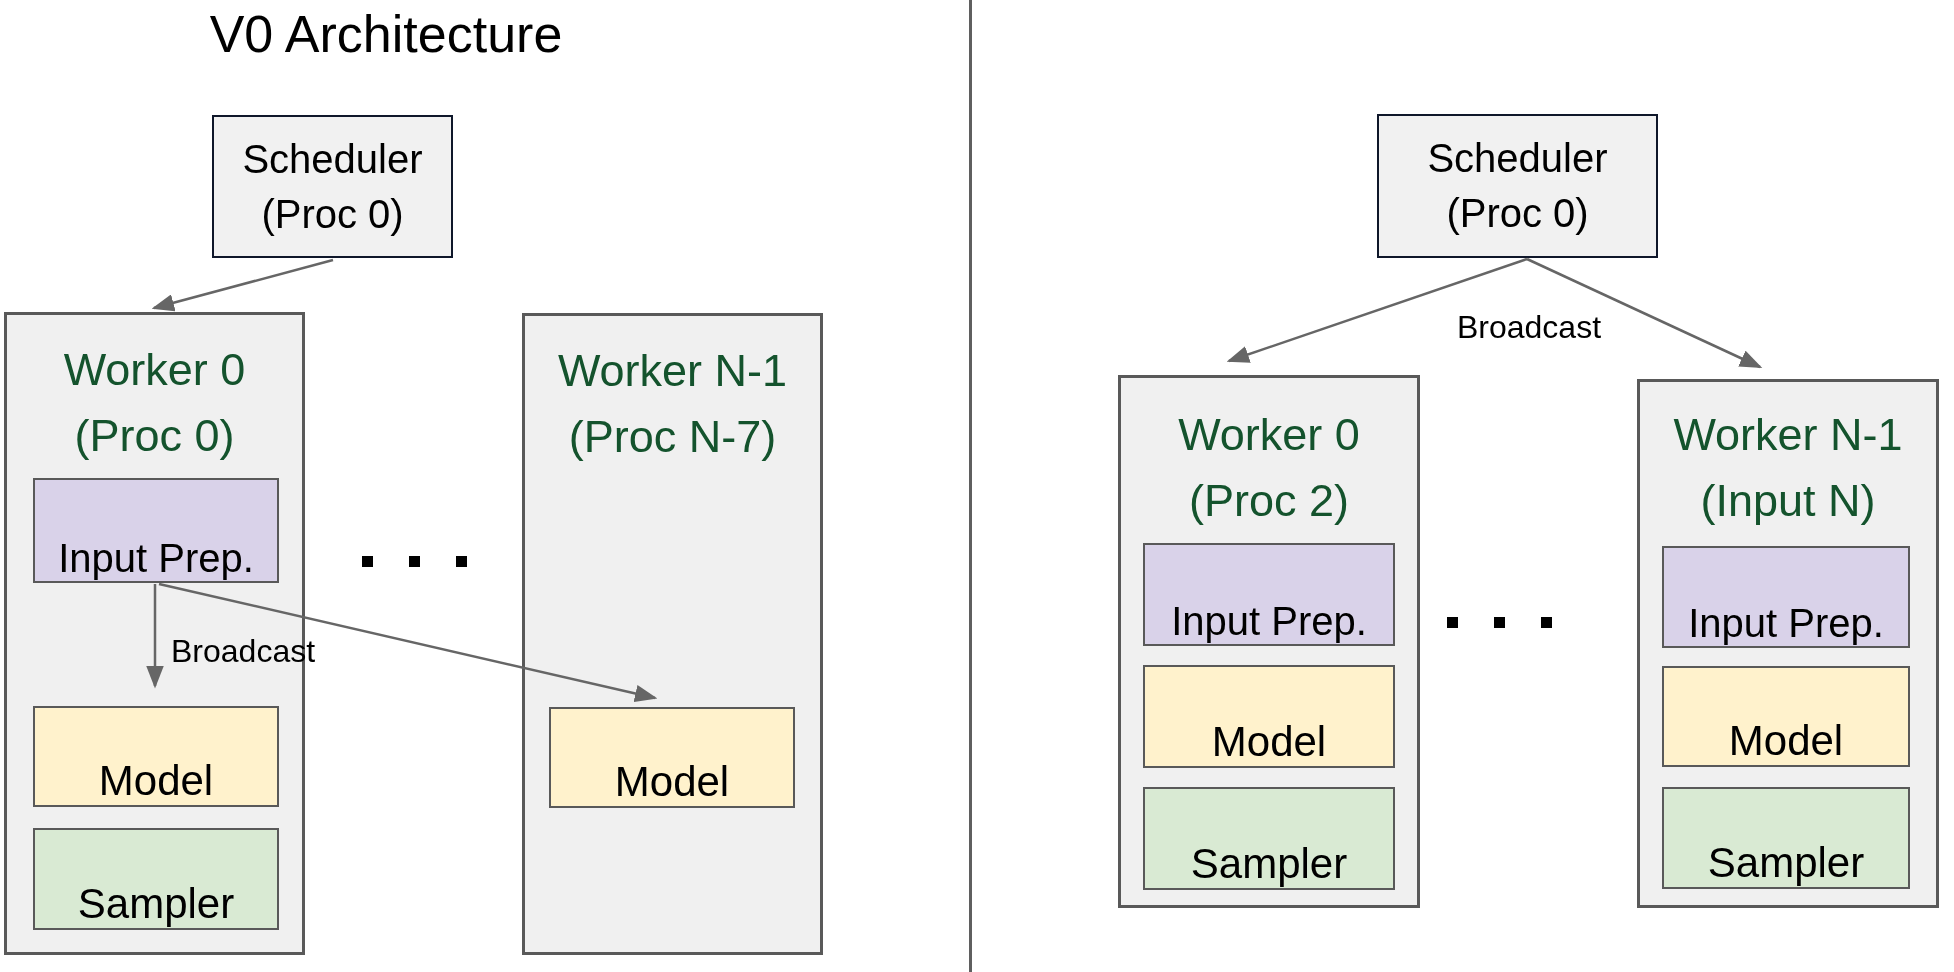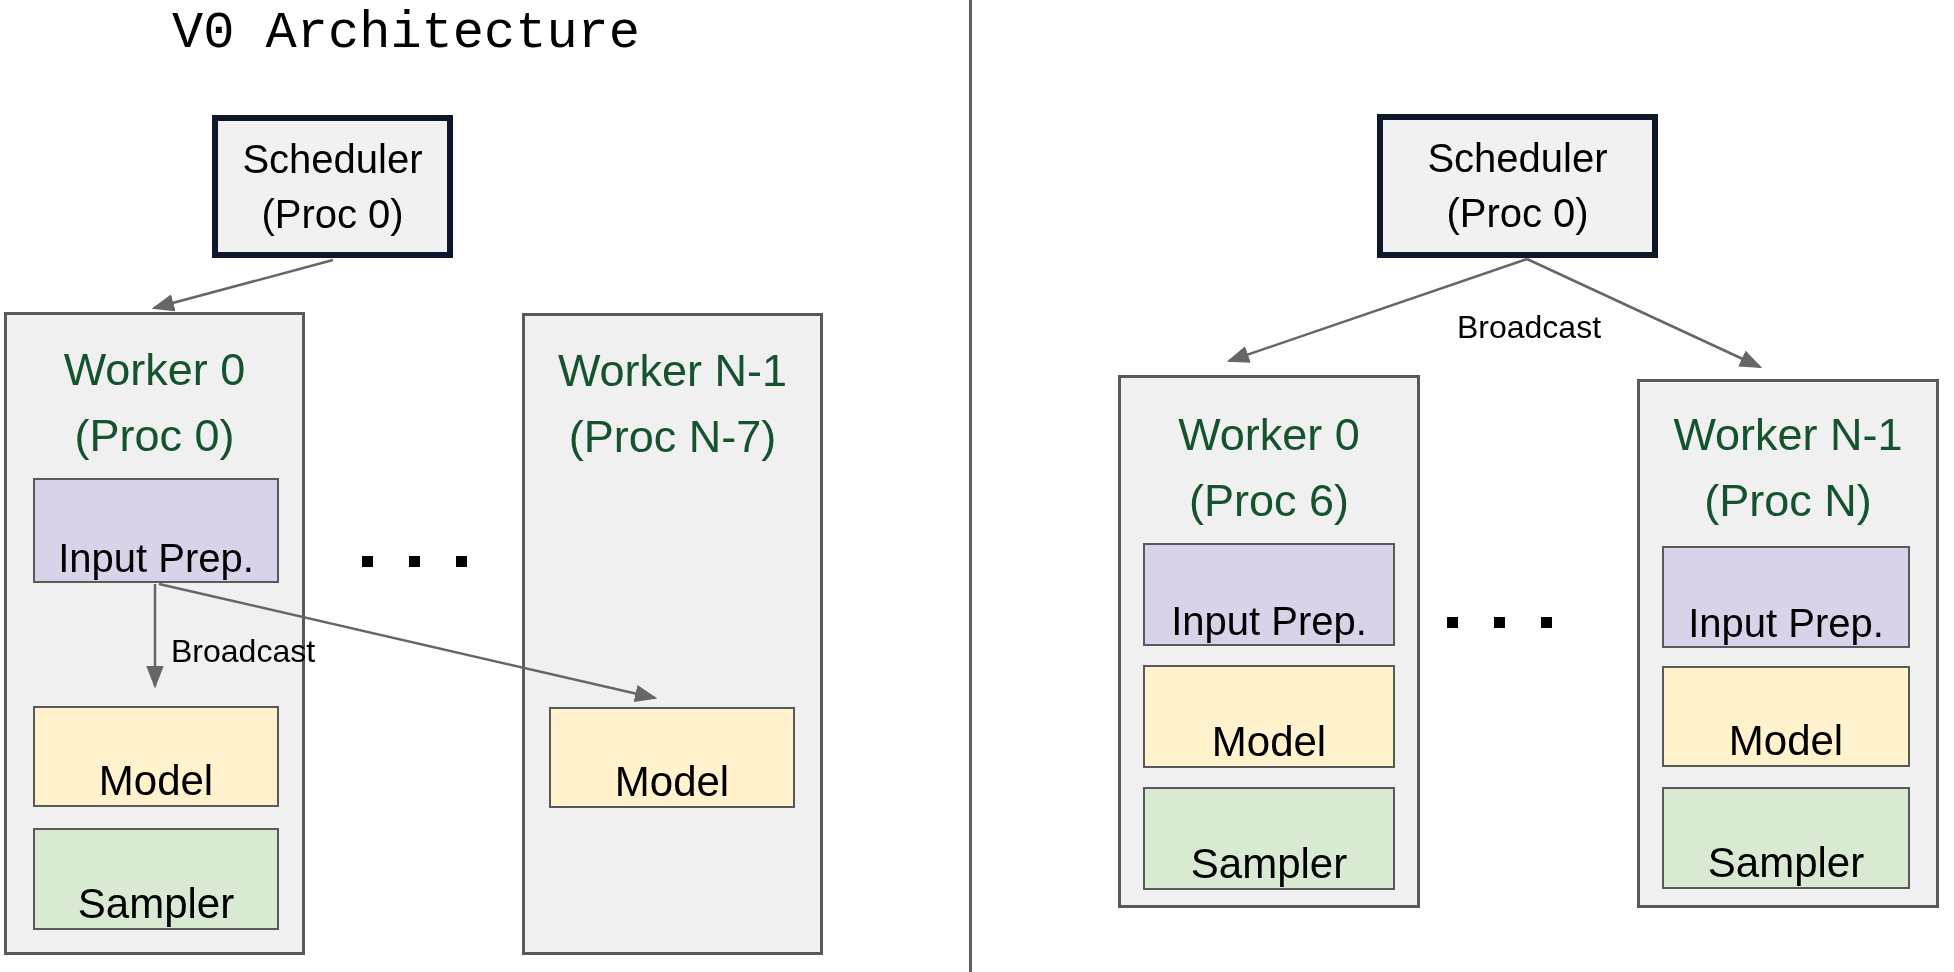--- a/index.html
+++ b/index.html
@@ -5,21 +5,21 @@
   html,body{margin:0;padding:0;background:#ffffff;}
   #canvas{
     position:relative;width:1954px;height:972px;background:#ffffff;overflow:hidden;
     font-family:"Liberation Sans","DejaVu Sans",sans-serif;color:#000;
   }
   .abs{position:absolute;box-sizing:border-box;}
   .diagram-title{
     font-size:52px;line-height:60px;text-align:center;color:#000;white-space:nowrap;
   }
   .container-box{
-    background:#f1f1f1;border:6px solid #0f172a;
+    background:#f1f1f1;border:2px solid #0f172a;
   }
   .worker-box{
     background:#f0f0f0;border:3px solid #595959;
   }
   .worker-label{
     text-align:center;font-size:45px;line-height:66px;color:#14532d;white-space:nowrap;
   }
   .scheduler-label{
     width:100%;height:100%;display:flex;flex-direction:column;align-items:center;justify-content:center;
     font-size:40px;line-height:55px;text-align:center;white-space:nowrap;
@@ -33,21 +33,21 @@
   .sampler{background:#d9ead3;}
   .broadcast-label{font-size:32px;line-height:44px;color:#000;white-space:nowrap;}
   .dot{position:absolute;width:11px;height:11px;background:#000;}
   svg.overlay{position:absolute;left:0;top:0;pointer-events:none;}
 </style>
 </head>
 <body>
 
 <div id="canvas">
 
-  <div class="abs diagram-title" style="left:136px;top:4px;width:540px;font-family:Liberation Mono, monospace;">V0 Architecture</div>
+  <div class="abs diagram-title" style="left:116px;top:4px;width:540px;">V0 Architecture</div>
 
   <div class="abs container-box" style="left:212px;top:115px;width:241px;height:143px;">
     <div class="scheduler-label">
       <span>Scheduler</span>
       <span>(Proc 0)</span>
     </div>
   </div>
 
   <div class="abs worker-box" style="left:4px;top:312px;width:301px;height:643px;">
     <div class="worker-label" style="padding-top:22px;">
@@ -67,28 +67,28 @@
   <div class="abs container-box" style="left:1377px;top:114px;width:281px;height:144px;">
     <div class="scheduler-label">
       <span>Scheduler</span>
       <span>(Proc 0)</span>
     </div>
   </div>
 
   <div class="abs worker-box" style="left:1118px;top:375px;width:302px;height:533px;">
     <div class="worker-label" style="padding-top:24px;">
       <div>Worker 0</div>
-      <div>(Proc 6)</div>
+      <div>(Proc 2)</div>
     </div>
   </div>
 
   <div class="abs worker-box" style="left:1637px;top:379px;width:302px;height:529px;">
     <div class="worker-label" style="padding-top:20px;">
       <div>Worker N-1</div>
-      <div>(Proc N)</div>
+      <div>(Input N)</div>
     </div>
   </div>
 
   <svg class="overlay" width="1954" height="972" viewBox="0 0 1954 972">
     <defs>
       <marker id="ah" markerWidth="9" markerHeight="7" refX="8" refY="3.5" orient="auto" markerUnits="strokeWidth">
         <path d="M0,0 L9,3.5 L0,7 Z" fill="#666666"></path>
       </marker>
     </defs>
 

